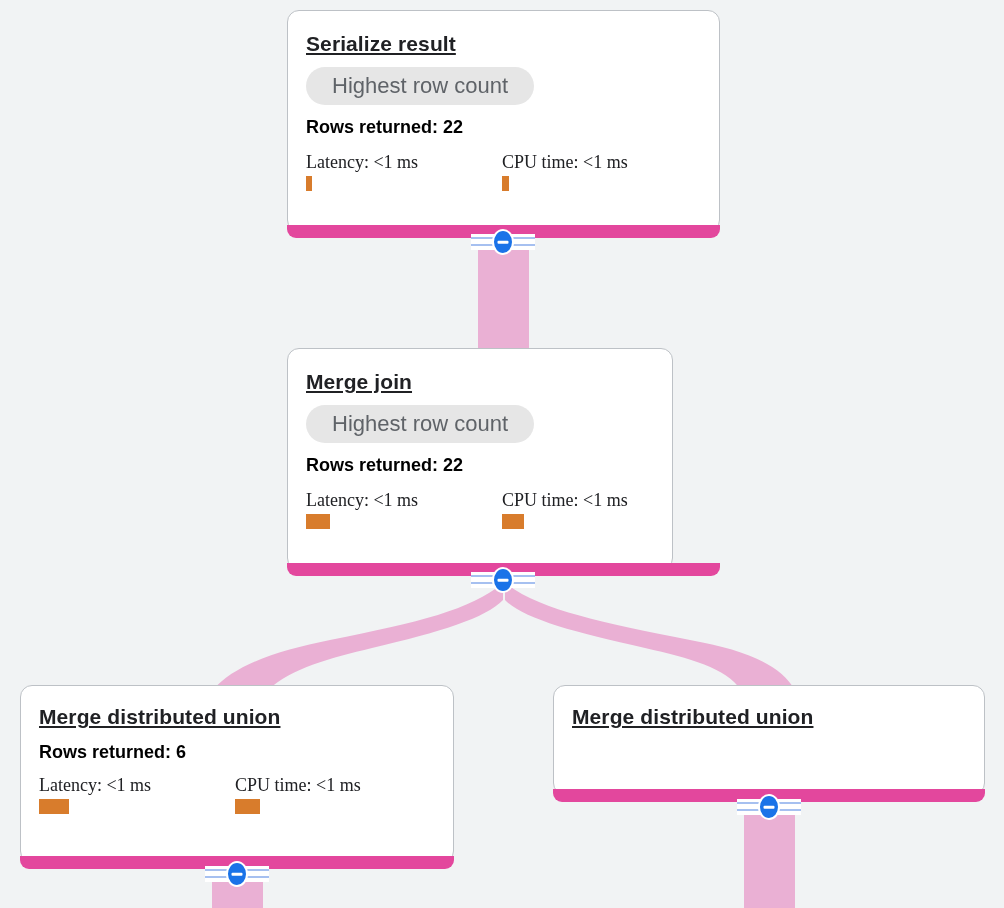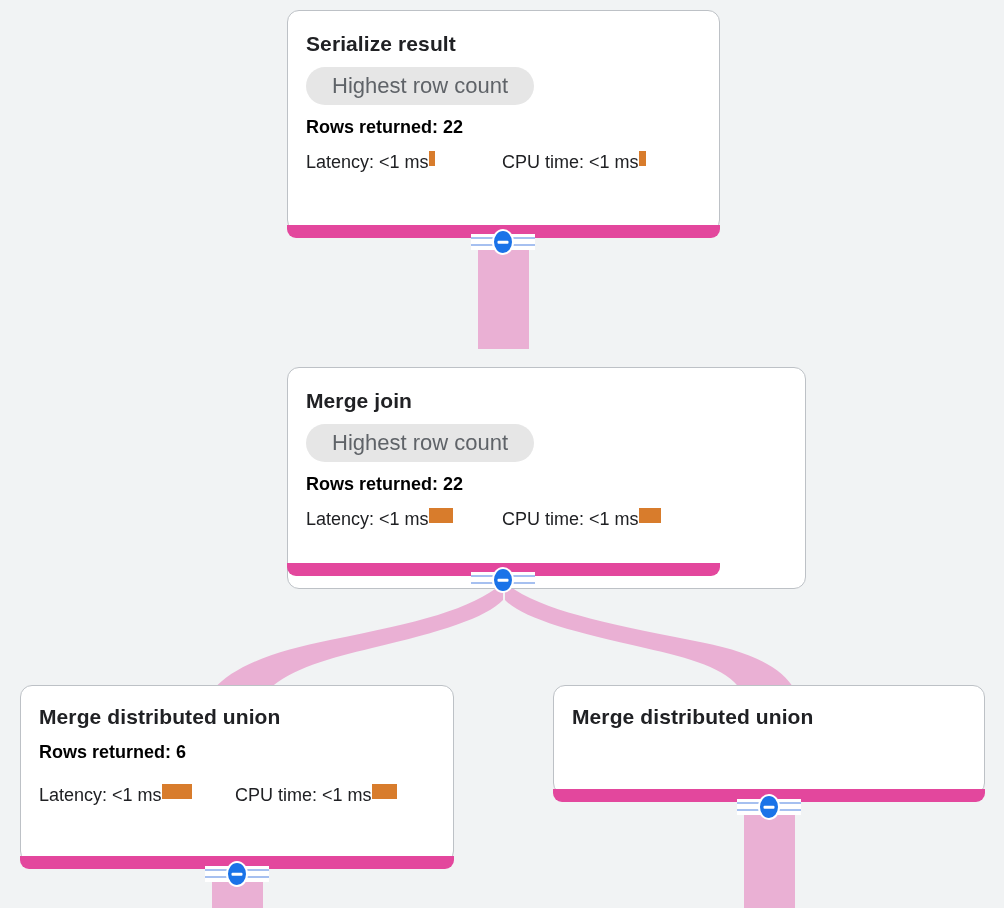--- a/index.html
+++ b/index.html
@@ -47,20 +47,21 @@
   }
 
   .node-title {
     font-size: 21px;
     font-weight: 700;
     color: #202124;
     letter-spacing: .1px;
     line-height: 26px;
     margin: 0 0 10px 0;
     white-space: nowrap;
+    text-decoration: underline;
   }
 
   .node-chip {
     display: inline-block;
     background: #e6e6e6;
     color: #5f6368;
     font-size: 22px;
     line-height: 22px;
     padding: 8px 26px;
     border-radius: 20px;
@@ -76,21 +77,22 @@
     white-space: nowrap;
     font-weight: bold;
   }
 
   .metric-row {
     display: flex;
     flex-direction: row;
   }
   .metric {
     display: flex;
-    flex-direction: row;
+    flex-direction: column;
+    font-family: Liberation Serif, serif;
   }
   .metric-label {
     font-size: 18px;
     color: #202124;
     line-height: 22px;
     white-space: nowrap;
     margin-bottom: 3px;
   }
   .metric-bar {
     background: #d87c2c;
@@ -201,21 +203,21 @@
         <div class="metric-bar" style="width:7px;"></div>
       </div>
     </div>
   </div>
   <div class="node-bottom-bar" style="left:287px; top:225px; width:433px;"></div>
   <div class="collapse-toggle" style="left:471px; top:229px;">
     <div class="toggle-lines"></div>
     <div class="toggle-knob"></div>
   </div>
 
-  <div class="node-card" style="left:287px; top:367px; width:519px; height:222px;">
+  <div class="node-card" style="left:287px; top:348px; width:386px; height:222px;">
     <div class="node-title">Merge join</div>
     <div class="node-chip">Highest row count</div>
     <div class="node-rows">Rows returned: 22</div>
     <div class="metric-row">
       <div class="metric" style="width:196px;">
         <div class="metric-label">Latency: &lt;1 ms</div>
         <div class="metric-bar" style="width:24px;"></div>
       </div>
       <div class="metric">
         <div class="metric-label">CPU time: &lt;1 ms</div>
@@ -224,21 +226,21 @@
     </div>
   </div>
   <div class="node-bottom-bar" style="left:287px; top:563px; width:433px;"></div>
   <div class="collapse-toggle" style="left:471px; top:567px;">
     <div class="toggle-lines"></div>
     <div class="toggle-knob"></div>
   </div>
 
   <div class="node-card" style="left:20px; top:685px; width:434px; height:178px; padding-top:18px;">
     <div class="node-title">Merge distributed union</div>
-    <div class="node-rows" style="margin-bottom:20px;">Rows returned: 6</div>
+    <div class="node-rows" style="margin-bottom:10px;">Rows returned: 6</div>
     <div class="metric-row">
       <div class="metric" style="width:196px;">
         <div class="metric-label">Latency: &lt;1 ms</div>
         <div class="metric-bar" style="width:30px;"></div>
       </div>
       <div class="metric">
         <div class="metric-label">CPU time: &lt;1 ms</div>
         <div class="metric-bar" style="width:25px;"></div>
       </div>
     </div>

